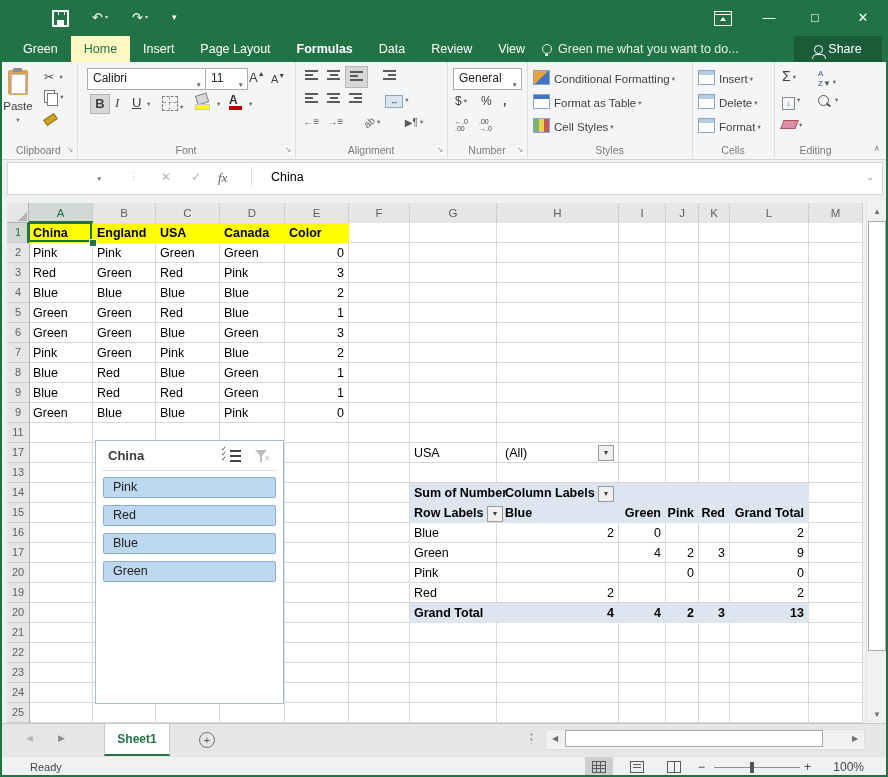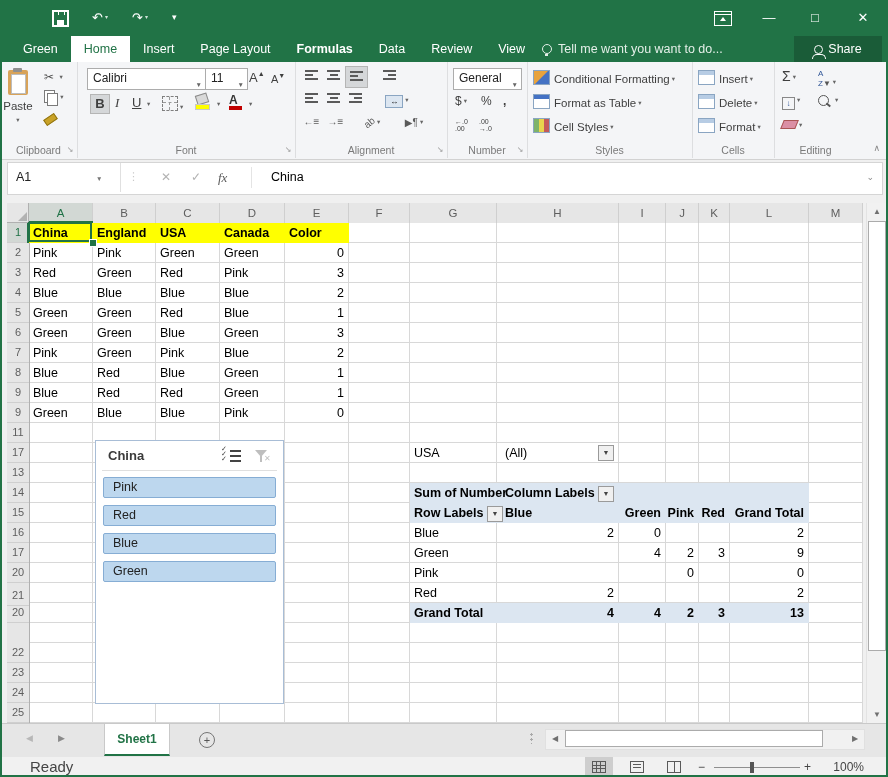--- a/index.html
+++ b/index.html
@@ -15,21 +15,21 @@
   .floppy i{position:absolute;left:3px;bottom:0;width:7px;height:5px;background:#fff;}
   .floppy b{position:absolute;left:4px;top:0;width:5px;height:3px;background:#217346;border-left:1px solid #fff;border-right:1px solid #fff;}
   .winbtn{position:absolute;top:0;width:42px;height:36px;color:#fff;text-align:center;line-height:36px;font-size:13px;}
   .ribopts{position:absolute;left:714px;top:11px;width:16px;height:13px;border:1px solid #fff;}
   .ribopts i{position:absolute;left:0;top:2px;width:16px;height:1px;background:#fff;}
   .ribopts b{position:absolute;left:5px;top:5px;width:0;height:0;border-left:3px solid transparent;border-right:3px solid transparent;border-bottom:4px solid #fff;}
   
   .tabrow{position:absolute;left:0;top:36px;width:888px;height:26px;background:#217346;}
   #tabs{position:absolute;left:10px;top:0;height:26px;display:flex;}
   .rtab{color:#fff;font-size:12.5px;line-height:26px;padding:0 13px;white-space:nowrap;}
-  .rtab.active{background:#ffffff;color:#217346;}
+  .rtab.active{background:#fef9c3;color:#217346;}
   .tellme{position:absolute;left:542px;top:0;height:26px;color:#E4EFE8;font-size:12.5px;line-height:26px;}
   .bulb{display:inline-block;width:8px;height:8px;border:1.5px solid #E4EFE8;border-radius:50%;position:relative;vertical-align:-1px;margin-right:6px;}
   .bulb:after{content:"";position:absolute;left:2px;top:9px;width:3px;height:2px;background:#E4EFE8;}
   .share{position:absolute;left:794px;top:0;width:88px;height:26px;background:#1A5C38;color:#fff;font-size:12.5px;line-height:26px;text-align:center;}
   .person{display:inline-block;width:7px;height:7px;border:1.5px solid #fff;border-radius:50%;margin-right:5px;vertical-align:-1px;position:relative;}
   .person:after{content:"";position:absolute;left:-3px;top:8px;width:12px;height:4px;border:1.5px solid #fff;border-bottom:none;border-radius:6px 6px 0 0;}
   
   .ribbon{position:absolute;left:0;top:62px;width:888px;height:97px;background:#F4F5F7;border-bottom:1px solid #D2D2D2;}
   .rgroup{position:absolute;top:0;height:96px;border-right:1px solid #DDDEE0;}
   .glabel{position:absolute;bottom:2px;left:0;width:100%;text-align:center;font-size:10.5px;color:#7A7A7A;}
@@ -121,21 +121,21 @@
          -webkit-mask:none;background:radial-gradient(circle 1.3px,#A9A9A9 1.2px,transparent 1.3px) 0 0/3px 5px;}
   
   .tabbar{position:absolute;left:0;top:723px;width:888px;height:34px;background:#E6E6E6;border-top:1px solid #C9C9C9;}
   .navarr{position:absolute;top:9px;font-size:9px;color:#8A8A8A;}
   .sheettab{position:absolute;left:104px;top:0;width:66px;height:32px;background:#fff;border-left:1px solid #C9C9C9;border-right:1px solid #C9C9C9;border-bottom:2px solid #217346;box-sizing:border-box;
             text-align:center;line-height:30px;font-size:12px;font-weight:bold;color:#217346;}
   .plusbtn{position:absolute;left:199px;top:8px;width:16px;height:16px;border:1px solid #757575;border-radius:50%;
            text-align:center;line-height:15px;font-size:11px;color:#555;box-sizing:border-box;}
   
   .statusbar{position:absolute;left:0;top:757px;width:888px;height:20px;background:#F1F1F1;}
-  .ready{position:absolute;left:30px;top:0;font-size:15px;color:#454545;line-height:20px;}
+  .ready{position:absolute;left:30px;top:0;font-size:11px;color:#454545;line-height:20px;}
   .vbtn{position:absolute;top:0;width:28px;height:20px;text-align:center;line-height:20px;}
   .vbtn.active{background:#CECECE;}
   .ic-normal{display:inline-block;width:12px;height:10px;border:1px solid #5A5A5A;vertical-align:-1px;
     background:linear-gradient(#5A5A5A,#5A5A5A) 3px 0/1px 100% no-repeat,linear-gradient(#5A5A5A,#5A5A5A) 7px 0/1px 100% no-repeat,linear-gradient(#5A5A5A,#5A5A5A) 0 3px/100% 1px no-repeat,linear-gradient(#5A5A5A,#5A5A5A) 0 6px/100% 1px no-repeat;}
   .ic-layout{display:inline-block;width:12px;height:10px;border:1px solid #5A5A5A;vertical-align:-1px;
     background:linear-gradient(#5A5A5A,#5A5A5A) center 2px/8px 1px no-repeat,linear-gradient(#5A5A5A,#5A5A5A) center 5px/8px 1px no-repeat;}
   .ic-break{display:inline-block;width:12px;height:10px;border:1px solid #5A5A5A;vertical-align:-1px;
     background:linear-gradient(#5A5A5A,#5A5A5A) 6px 0/1px 100% no-repeat;}
   .zoomctl{position:absolute;top:0;height:20px;font-size:12px;color:#454545;line-height:20px;}
   .ztrack{position:absolute;left:714px;top:10px;width:86px;height:1px;background:#8F8F8F;}
@@ -170,21 +170,21 @@
     <div id="tabs">
         <div class="rtab" style="position: relative;">Green</div>
         <div class="rtab active" style="position: relative;">Home</div>
         <div class="rtab" style="position: relative;">Insert</div>
         <div class="rtab" style="position: relative;">Page Layout</div>
         <div class="rtab" style="position: relative; font-weight: bold;">Formulas</div>
         <div class="rtab" style="position: relative;">Data</div>
         <div class="rtab" style="position: relative;">Review</div>
         <div class="rtab" style="position: relative;">View</div>
       </div>
-    <div class="tellme"><span class="bulb"></span><span>Tell me want you want to do...</span></div>
+    <div class="tellme"><span class="bulb"></span><span>Green me what you want to do...</span></div>
     <div class="share"><span class="person"></span><span>Share</span></div>
   </div>
 
   <div class="ribbon">
 
     <div class="rgroup" style="left:0;width:77px;">
       <div>
         <span class="clipicon">
             <b></b>
             <i></i>
@@ -276,21 +276,20 @@
       <span class="rbtn" style="left:8px;top:31px;"><span class="fillboxic">↓</span><span class="dd7">▾</span></span>
       <span class="rbtn" style="left:44px;top:31px;"><span class="magic"></span><span class="dd7" style="margin-left:6px;">▾</span></span>
       <span class="rbtn" style="left:8px;top:56px;"><span class="eraseric"></span><span class="dd7">▾</span></span>
       <div class="glabel">Editing</div>
     </div>
 
     <span class="collapse">∧</span>
   </div>
 
   <div class="fbar">
-    <div class="namebox"><span>A1</span></div>
     <span class="namedd">▼</span>
     <span class="fdots">⋮</span>
     <span class="fbtn" style="left:153px;">✕</span>
     <span class="fbtn" style="left:183px;">✓</span>
     <span class="fbtn fx" style="left:210px;">fx</span>
     <span class="fsep"></span>
     <span class="ftext">China</span>
     <span class="fexpand">⌄</span>
   </div>
 
@@ -367,21 +366,21 @@
       <div class="rowhdr" style="top: 423px;">11</div>
       <div class="rowhdr" style="top: 443px;">17</div>
       <div class="rowhdr" style="top: 463px;">13</div>
       <div class="rowhdr" style="top: 483px;">14</div>
       <div class="rowhdr" style="top: 503px;">15</div>
       <div class="rowhdr" style="top: 523px;">16</div>
       <div class="rowhdr" style="top: 543px;">17</div>
       <div class="rowhdr" style="top: 563px;">20</div>
       <div class="rowhdr" style="top: 583px;">19</div>
       <div class="rowhdr" style="top: 603px;">20</div>
-      <div class="rowhdr" style="top: 586px;">21</div>
+      <div class="rowhdr" style="top: 623px;">21</div>
       <div class="rowhdr" style="top: 643px;">22</div>
       <div class="rowhdr" style="top: 663px;">23</div>
       <div class="rowhdr" style="top: 683px;">24</div>
       <div class="rowhdr" style="top: 703px;">25</div>
       <div class="abs" style="left: 27px; top: 223px; width: 2px; height: 20px; background: rgb(33, 115, 70);"></div>
       <div class="abs" style="left: 29px; top: 223px; width: 320px; height: 20px; background: rgb(255, 255, 0);"></div>
       <div class="cellt" style="left: 33px; top: 223px; width: 58px; font-weight: bold;">China</div>
       <div class="cellt" style="left: 97px; top: 223px; width: 57px; font-weight: bold;">England</div>
       <div class="cellt" style="left: 160px; top: 223px; width: 58px; font-weight: bold;">USA</div>
       <div class="cellt" style="left: 224px; top: 223px; width: 59px; font-weight: bold;">Canada</div>

